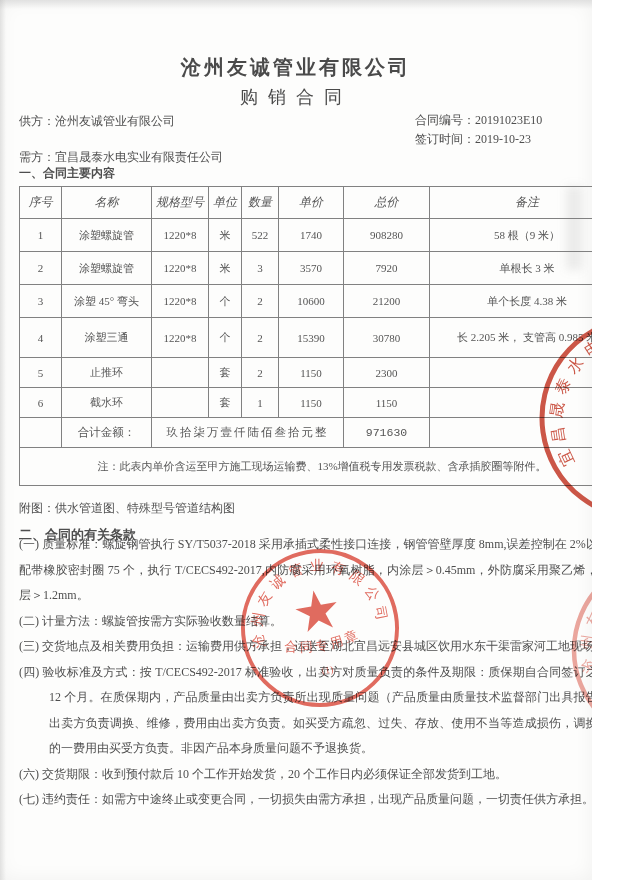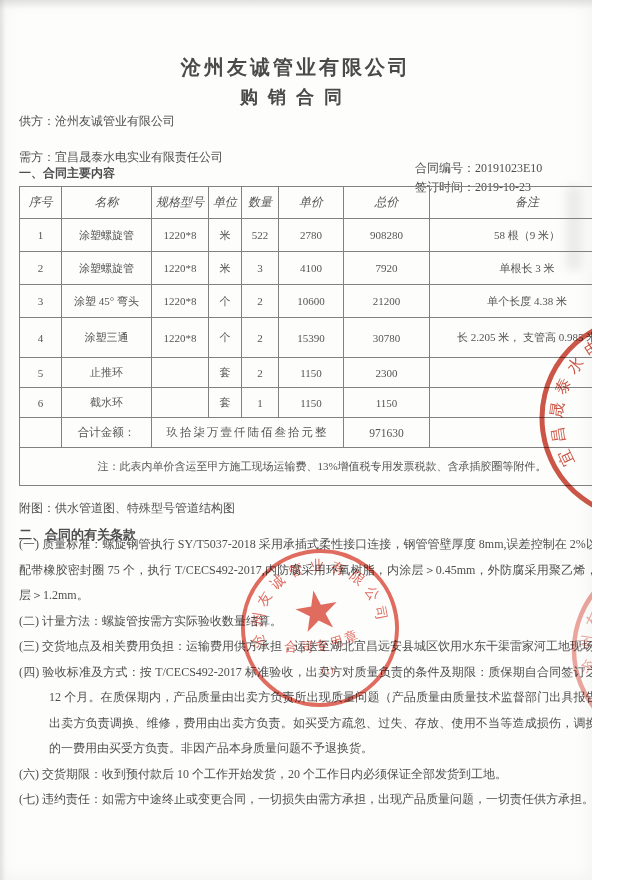--- a/index.html
+++ b/index.html
@@ -12,40 +12,40 @@
   .top-shade { position:absolute; left:0; top:0; width:100%; height:9px;
     background:linear-gradient(#cfcfcf, rgba(255,255,255,0)); opacity:.55; }
   .left-shade { position:absolute; left:0; top:0; width:6px; height:100%;
     background:linear-gradient(90deg, rgba(160,160,160,.25), rgba(255,255,255,0)); }
   .smudge { position:absolute; left:566px; top:186px; width:16px; height:84px;
     background:rgba(110,110,110,.12); filter:blur(5px); }
 
   .doc-company { position:absolute; top:54px; left:0; width:100%; margin:0;
     text-align:center; font-size:20px; font-weight:700; letter-spacing:3px; color:#4a4a4a; }
   .doc-title { position:absolute; top:85px; left:0; width:100%; margin:0;
-    text-align:center; font-size:18px; font-weight:700; letter-spacing:10px; color:#4a4a4a; }
+    text-align:center; font-size:18px; font-weight:400; letter-spacing:10px; color:#4a4a4a; }
 
   .party { position:absolute; left:19px; font-size:12px; white-space:nowrap; }
   .party.supplier { top:113px; }
   .party.buyer { top:149px; }
-  .meta { position:absolute; left:415px; top:111px; font-size:12px; line-height:18.5px; white-space:nowrap;margin-top:48px; }
+  .meta { position:absolute; left:415px; top:111px; font-size:12px; line-height:18.5px; white-space:nowrap; }
 
   .sec1-heading { position:absolute; left:19px; top:165px; font-size:12px; font-weight:700; }
 
   table.items { position:absolute; left:19px; top:186px; width:606px;
     border-collapse:collapse; table-layout:fixed; font-size:11px; color:#555; }
   table.items td, table.items th { border:1px solid #818181; text-align:center;
     padding:1px 3px; font-weight:normal; overflow:hidden; }
   table.items thead tr { height:32px; }
   table.items thead th { font-size:12px;font-style:italic; }
   tr.r-std { height:33px; }
   tr.r-tall { height:40px; }
   tr.r-short { height:30px; }
   tr.total-row { height:30px; }
-  tr.total-row td { font-size:11.5px; }
+  tr.total-row td { font-size:11.5px;font-family:Liberation Mono, monospace; }
   td.amount-cn { letter-spacing:2px; font-size:12px; }
   tr.note-row { height:38px; }
   td.note-cell { text-align:left; padding:4px 6px; font-size:11px; }
 
   .attachment { position:absolute; left:19px; top:500px; font-size:12px; }
   .sec2-heading { position:absolute; left:19px; top:526px; font-size:13px; font-weight:700; }
 
   .clauses { position:absolute; left:19px; top:532px; width:603px;
     font-size:12px; line-height:25.5px; text-align:justify; color:#4e4e4e; }
   .clauses p { margin:0; }
@@ -105,31 +105,31 @@
         <th>备注</th>
       </tr>
     </thead>
     <tbody>
       <tr class="r-std">
         <td>1</td>
         <td>涂塑螺旋管</td>
         <td>1220*8</td>
         <td>米</td>
         <td>522</td>
-        <td>2780</td>
+        <td>1740</td>
         <td>908280</td>
         <td>58 根（9 米）</td>
       </tr>
       <tr class="r-std">
         <td>2</td>
         <td>涂塑螺旋管</td>
         <td>1220*8</td>
         <td>米</td>
         <td>3</td>
-        <td>4100</td>
+        <td>3570</td>
         <td>7920</td>
         <td>单根长 3 米</td>
       </tr>
       <tr class="r-std">
         <td>3</td>
         <td>涂塑 45° 弯头</td>
         <td>1220*8</td>
         <td>个</td>
         <td>2</td>
         <td>10600</td>

